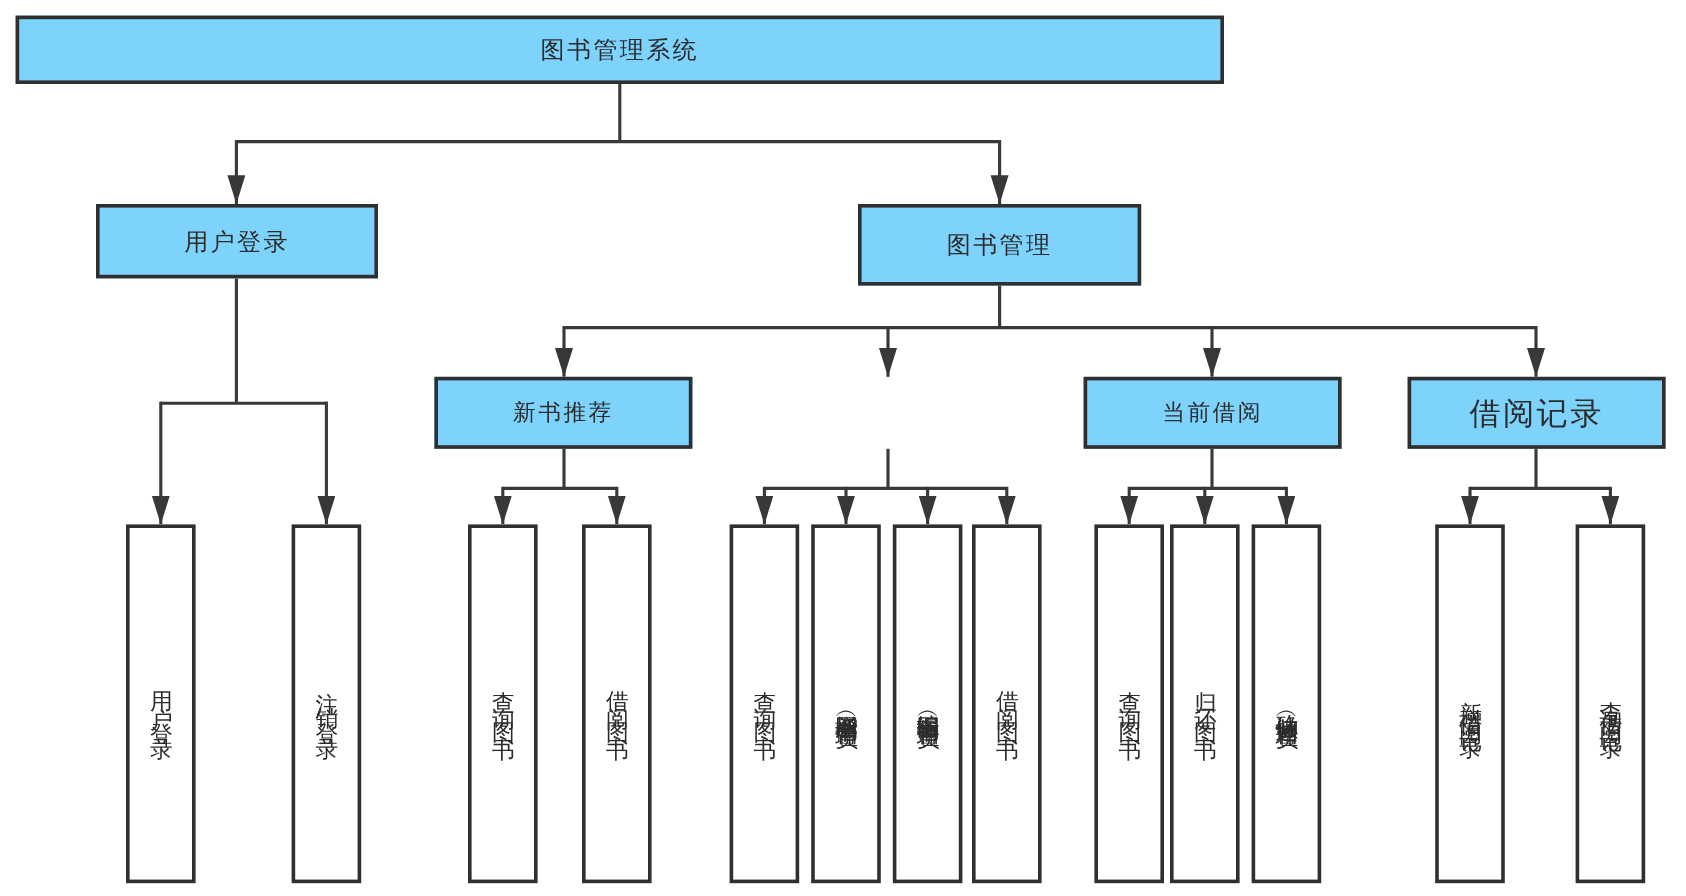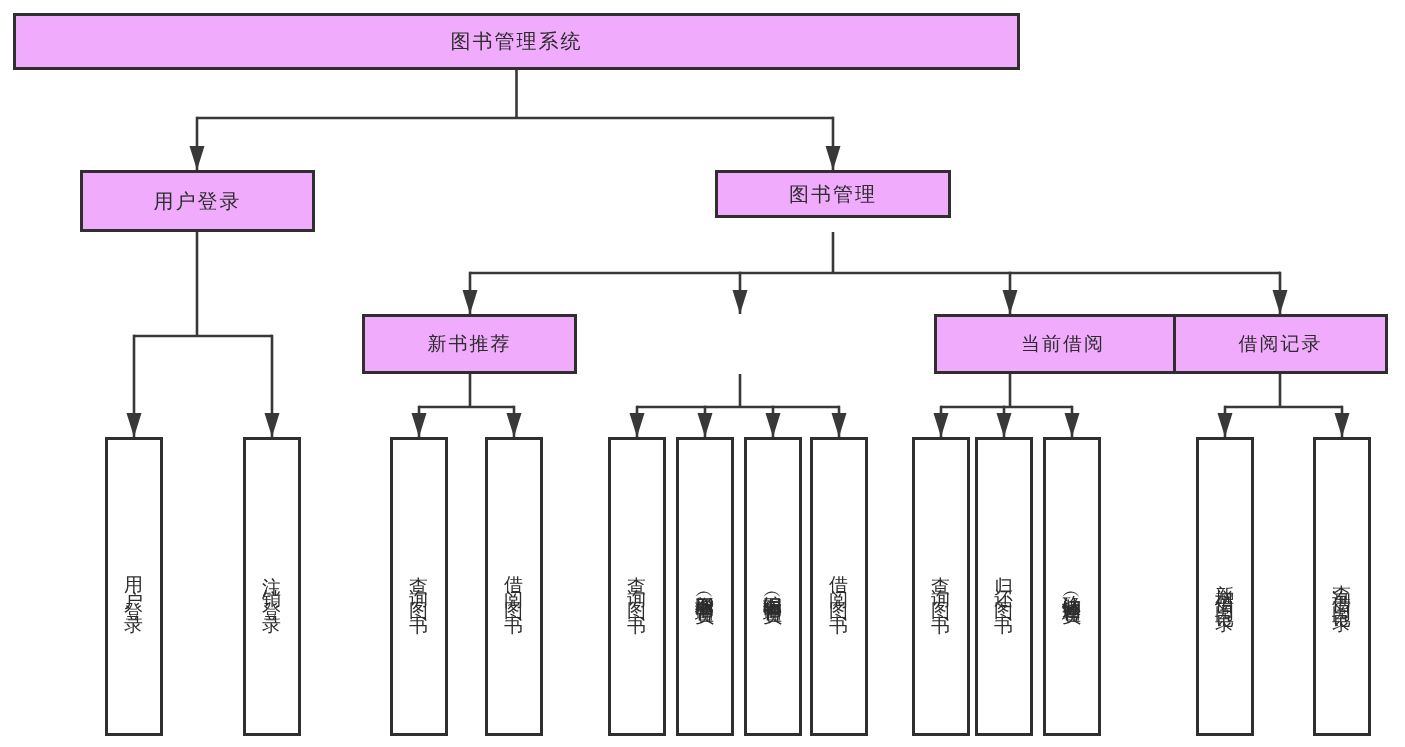--- a/index.html
+++ b/index.html
@@ -2,21 +2,21 @@
 <html><head>
 <meta charset="utf-8">
 <style>
   html,body { margin:0; padding:0; background:#ffffff; }
   #stage {
     position:relative; width:1405px; height:747px; background:#ffffff;
     font-family:"Liberation Sans", sans-serif; overflow:hidden;
   }
   #wires { position:absolute; left:0; top:0; z-index:1; }
   .hbox {
-    position:absolute; box-sizing:border-box; background:#f0abfc;
+    position:absolute; box-sizing:border-box; background:#7dd3fc;
     border:3px solid #2f2f2f; display:flex; align-items:center; justify-content:center;
     font-size:20px; color:#2c2c2c; letter-spacing:2px; z-index:2;
   }
   .leaf {
     position:absolute; box-sizing:border-box; background:#ffffff;
     border:3px solid #2f2f2f; top:437px; height:299px; width:58px;
     display:flex; align-items:center; justify-content:center; z-index:2;
   }
   .vtext { writing-mode:vertical-rl; font-size:19px; color:#2c2c2c; line-height:1; }
   .s4 { letter-spacing:13px; }
@@ -82,31 +82,31 @@
     </g>
   </svg>
 
   <div class="hbox" style="left:13px; top:13px; width:1007px; height:57px;">
     <span>图书管理系统</span>
   </div>
 
   <div class="hbox" style="left:80px; top:170px; width:235px; height:62px;">
     <span>用户登录</span>
   </div>
-  <div class="hbox" style="left:715px; top:170px; width:236px; height:48px;">
+  <div class="hbox" style="left:715px; top:170px; width:236px; height:68px;">
     <span>图书管理</span>
   </div>
 
   <div class="hbox" style="left:362px; top:314px; width:215px; height:60px; font-size:19px;text-align:right;">
     <span>新书推荐</span>
   </div>
-  <div class="hbox" style="left:903px; top:314px; width:258px; height:60px; font-size:19px;margin-left:31px;">
+  <div class="hbox" style="left:903px; top:314px; width:215px; height:60px; font-size:19px;">
     <span>当前借阅</span>
   </div>
-  <div class="hbox" style="left:1173px; top:314px; width:215px; height:60px; font-size:19px;">
+  <div class="hbox" style="left:1173px; top:314px; width:215px; height:60px; font-size:26px;">
     <span>借阅记录</span>
   </div>
 
   <div class="leaf" style="left:105px;">
     <span class="vtext s4">用户登录</span>
   </div>
   <div class="leaf" style="left:243px;">
     <span class="vtext s4">注销登录</span>
   </div>
 

